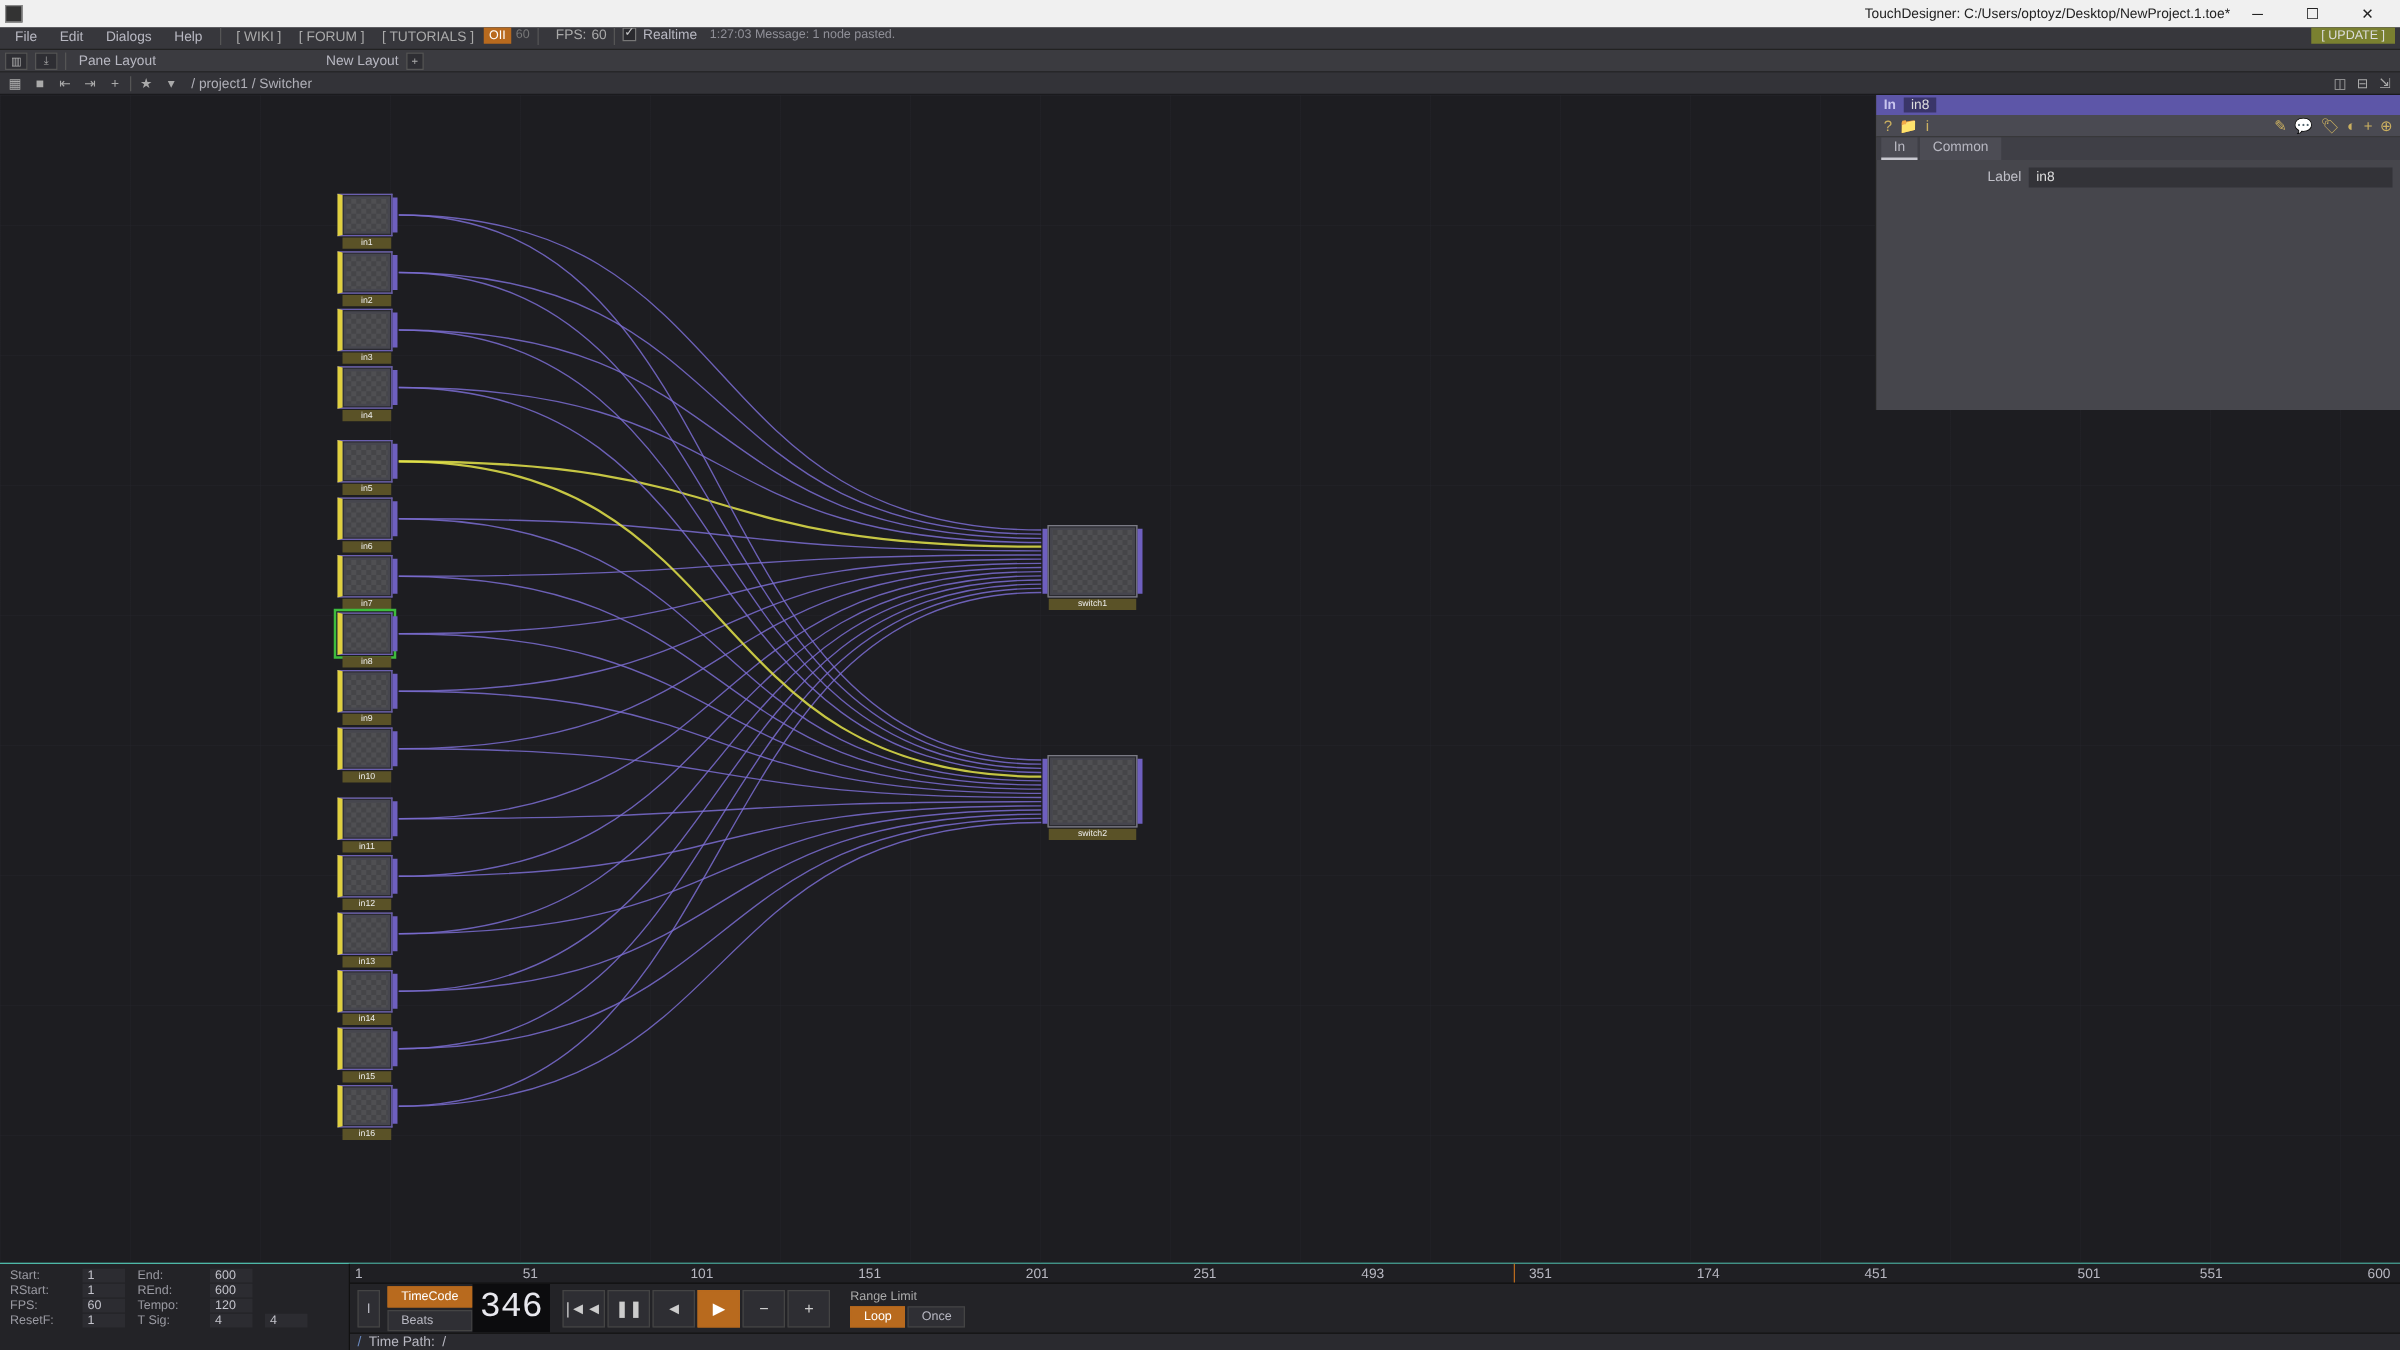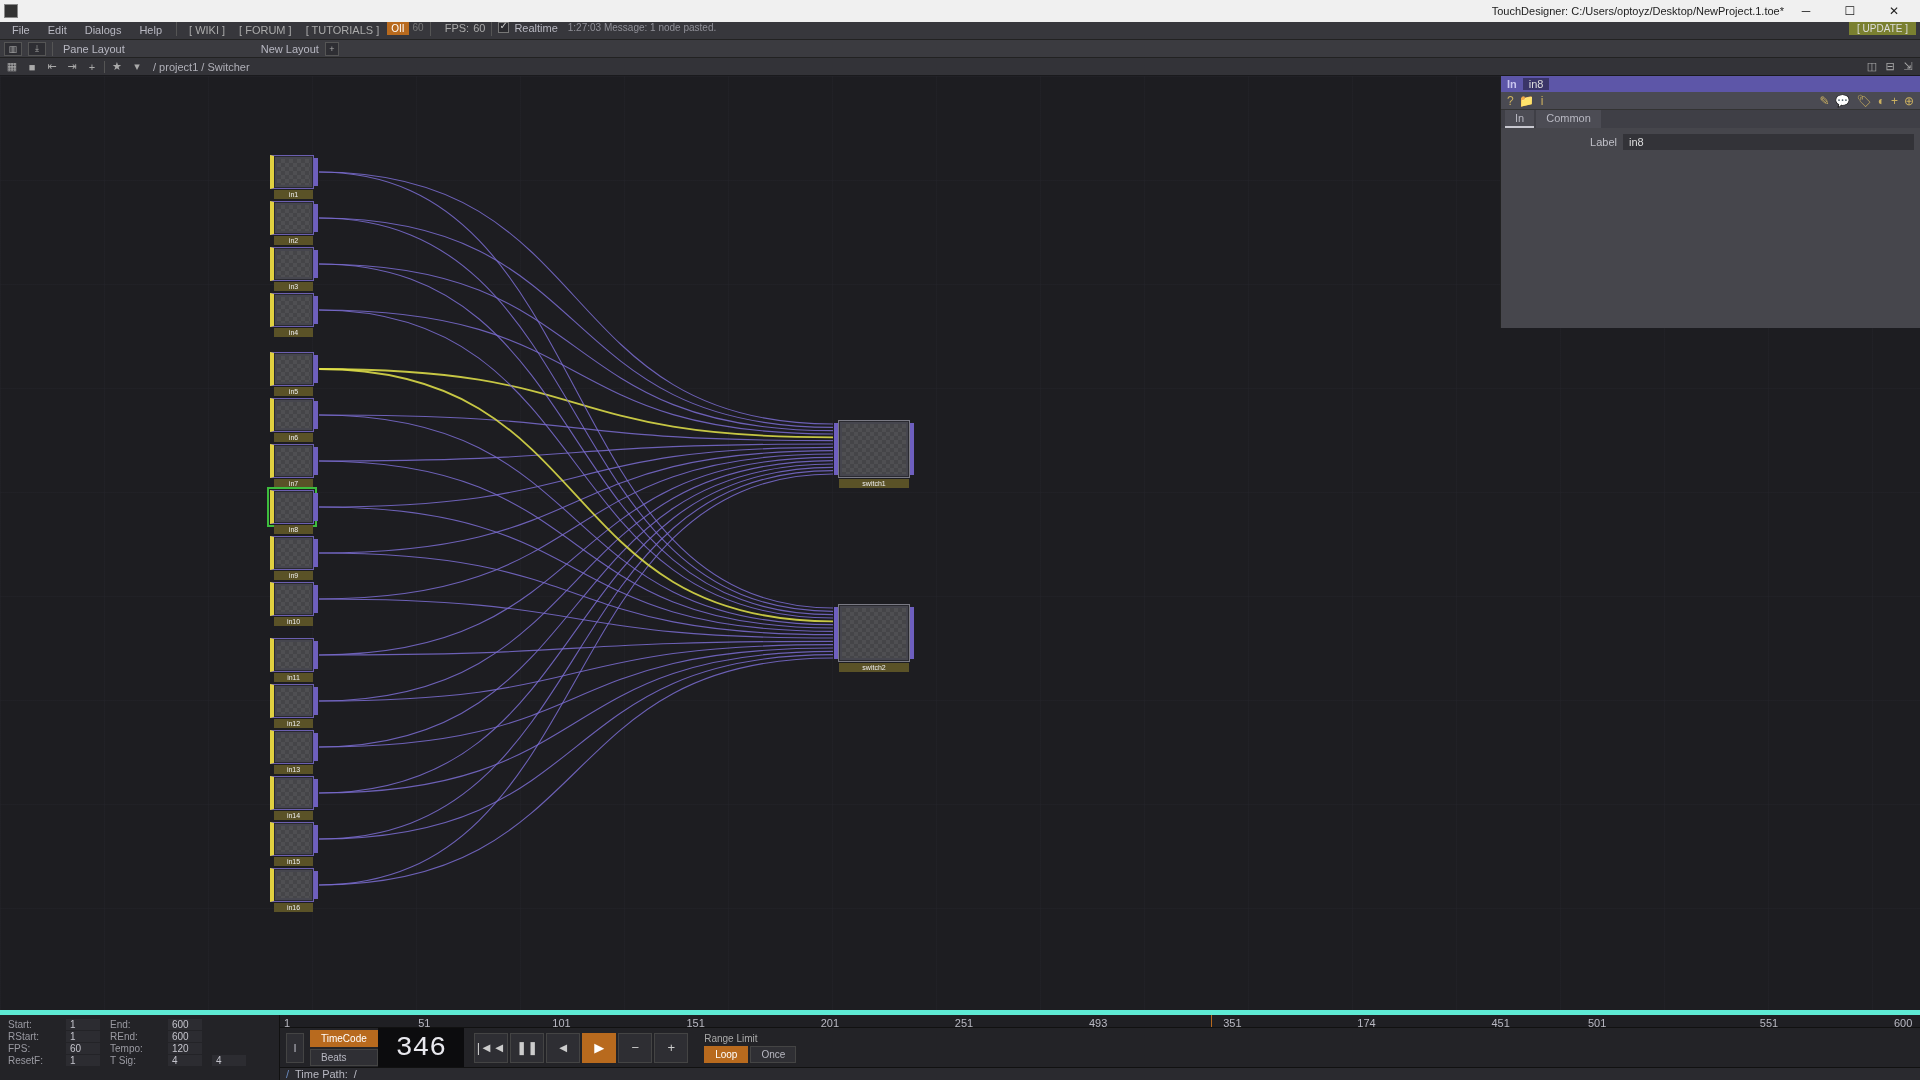--- a/index.html
+++ b/index.html
@@ -70,34 +70,34 @@
   .param-tools .tool{font-size:12px;color:#cbb060;cursor:default;}
   .param-tools .right{margin-left:auto;display:flex;gap:6px;}
   .param-tabs{height:18px;background:#3f3f46;display:flex;align-items:flex-end;padding:0 4px;gap:2px;}
   .param-tabs .tab{padding:2px 10px;background:#4c4c54;font-size:11px;cursor:default;border-bottom:2px solid transparent;}
   .param-tabs .tab.active{border-bottom-color:#c8c8d0;}
   .param-body{padding:6px;height:200px;}
   .param-row{display:flex;align-items:center;gap:6px;margin-bottom:4px;}
   .param-row .plabel{width:110px;text-align:right;font-size:11px;color:#c0c0c8;}
   .param-row .pvalue{flex:1;background:#333338;padding:2px 6px;font-size:11px;color:#ddd;}
   
-  .timeline{height:70px;background:#232327;border-top:5px solid #5eead4;display:flex;}
+  .timeline{height:70px;background:#232327;border-top:1px solid #5eead4;display:flex;}
   .tl-left{width:280px;padding:4px 8px;border-right:1px solid #111;}
   .tl-left .row{display:flex;gap:10px;margin-bottom:1px;}
   .tl-left .k{width:48px;color:#9a9aa2;font-size:10px;}
   .tl-left .v{width:34px;background:#2c2c31;padding:0 4px;color:#c4c4cc;font-size:10px;}
   .tl-main{flex:1;display:flex;flex-direction:column;}
   .tl-ruler{height:16px;background:#1f1f23;border-bottom:1px solid #111;position:relative;font-size:9px;color:#888;}
   .tl-ruler .tick{position:absolute;top:2px;}
   .tl-controls{flex:1;display:flex;align-items:center;padding:0 6px;gap:0;}
   .tl-controls .seg{display:flex;flex-direction:column;gap:2px;}
   .tl-controls .chip{background:#2f2f34;padding:2px 10px;font-size:10px;cursor:default;border:1px solid #444;}
   .tl-controls .chip.active{background:#b86a1e;color:#fff;border-color:#b86a1e;}
   .tl-controls .big-time{background:#0c0c0e;color:#e8e8ee;font-family:"Courier New",monospace;font-size:28px;padding:4px 18px;margin:0 6px;letter-spacing:1px;}
-  .tl-controls .big-frame{background:#0c0c0e;color:#e8e8ee;font-family:"Courier New",monospace;font-size:28px;padding:4px 18px;margin-right:10px;}
+  .tl-controls .big-frame{background:#0c0c0e;color:#e8e8ee;font-family:"Courier New",monospace;font-size:28px;padding:4px 6px;margin-right:10px;}
   .tl-controls .pbtn{width:34px;height:30px;background:#2e2e33;border:1px solid #444;display:flex;align-items:center;justify-content:center;color:#ccc;font-size:13px;margin-right:2px;cursor:default;}
   .tl-controls .pbtn.play{background:#b86a1e;border-color:#b86a1e;color:#fff;}
   .tl-controls .range-seg{margin-left:14px;}
   .tl-controls .range-label{font-size:10px;color:#aaa;margin-bottom:2px;}
   .tl-controls .range-chips{display:flex;gap:2px;}
   .tl-path{height:14px;background:#2a2a2f;border-top:1px solid #111;display:flex;align-items:center;padding:0 6px;gap:6px;font-size:10px;color:#8a9ab0;}
 </style>
 </head>
 <body>
 
@@ -354,21 +354,21 @@
         <span class="tick" style="left: 4px;">1</span>
         <span class="tick" style="left: 138.167px;">51</span>
         <span class="tick" style="left: 272.333px;">101</span>
         <span class="tick" style="left: 406.5px;">151</span>
         <span class="tick" style="left: 540.667px;">201</span>
         <span class="tick" style="left: 674.833px;">251</span>
         <span class="tick" style="left: 809px;">493</span>
         <span class="tick" style="left: 943.167px;">351</span>
         <span class="tick" style="left: 1077.33px;">174</span>
         <span class="tick" style="left: 1211.5px;">451</span>
-        <span class="tick" style="left: 1308px;">501</span>
+        <span class="tick" style="left: 1382px;">501</span>
         <span class="tick" style="left: 1479.83px;">551</span>
         <span class="tick" style="left: 1614px;">600</span>
         <div style="position: absolute; top: 0px; bottom: 0px; width: 1px; background: rgb(184, 106, 30); left: 931.295px;"></div>
       </div>
     <div class="tl-controls">
       <div style="width:18px;height:30px;background:#2e2e33;border:1px solid #444;display:flex;align-items:center;justify-content:center;margin-right:6px">I</div>
       <div class="seg">
         <div class="chip active">TimeCode</div>
         <div class="chip">Beats</div>
       </div>

